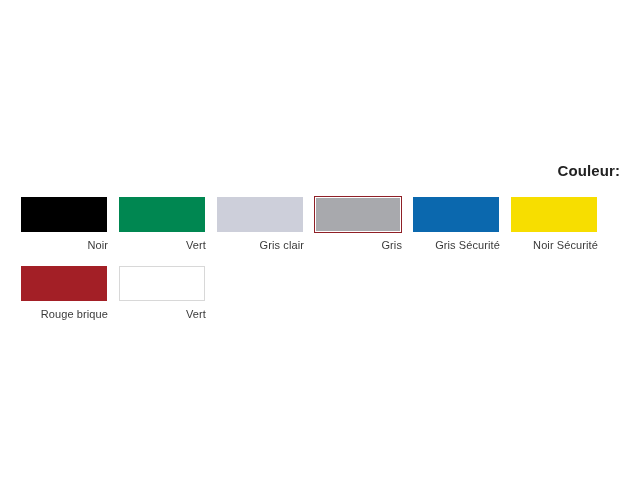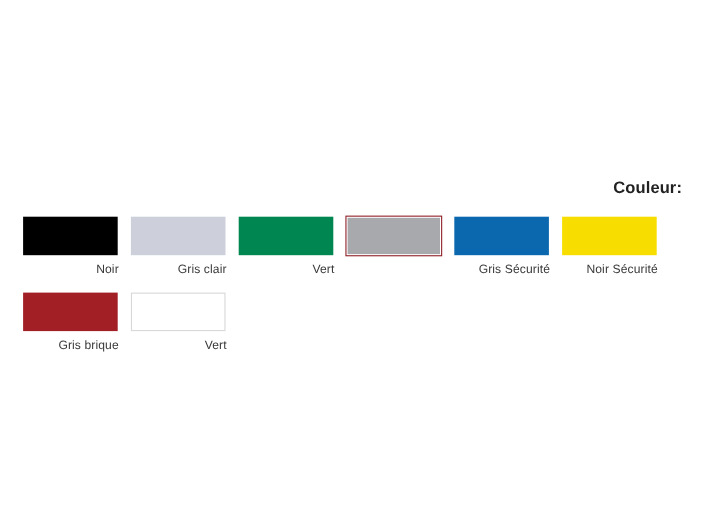--- a/index.html
+++ b/index.html
@@ -93,52 +93,53 @@
 
   <div class="swatch-grid" id="swatch-grid">
       <div class="swatch-option">
         <div class="swatch-frame">
           <div class="swatch-chip" style="background: rgb(0, 0, 0);"></div>
         </div>
         <div class="swatch-label">Noir</div>
       </div>
       <div class="swatch-option">
         <div class="swatch-frame">
+          <div class="swatch-chip" style="background: rgb(0, 135, 81);"></div>
+        </div>
+        <div class="swatch-label">Vert</div>
+      </div>
+      <div class="swatch-option">
+        <div class="swatch-frame">
           <div class="swatch-chip" style="background: rgb(205, 207, 218);"></div>
         </div>
         <div class="swatch-label">Gris clair</div>
-      </div>
-      <div class="swatch-option">
-        <div class="swatch-frame">
-          <div class="swatch-chip" style="background: rgb(0, 135, 81);"></div>
-        </div>
-        <div class="swatch-label">Vert</div>
       </div>
       <div class="swatch-option is-selected">
         <div class="swatch-frame" style="border-color: rgb(143, 32, 39);">
           <div class="swatch-chip" style="background: rgb(168, 169, 173);"></div>
         </div>
+        <div class="swatch-label">Gris</div>
       </div>
       <div class="swatch-option">
         <div class="swatch-frame">
           <div class="swatch-chip" style="background: rgb(11, 104, 174);"></div>
         </div>
         <div class="swatch-label">Gris Sécurité</div>
       </div>
       <div class="swatch-option">
         <div class="swatch-frame">
           <div class="swatch-chip" style="background: rgb(247, 222, 0);"></div>
         </div>
         <div class="swatch-label">Noir Sécurité</div>
       </div>
       <div class="swatch-option">
         <div class="swatch-frame">
           <div class="swatch-chip" style="background: rgb(163, 31, 38);"></div>
         </div>
-        <div class="swatch-label">Gris brique</div>
+        <div class="swatch-label">Rouge brique</div>
       </div>
       <div class="swatch-option">
         <div class="swatch-frame">
           <div class="swatch-chip has-outline" style="background: rgb(255, 255, 255);"></div>
         </div>
         <div class="swatch-label">Vert</div>
       </div>
     </div>
 </div>
 

